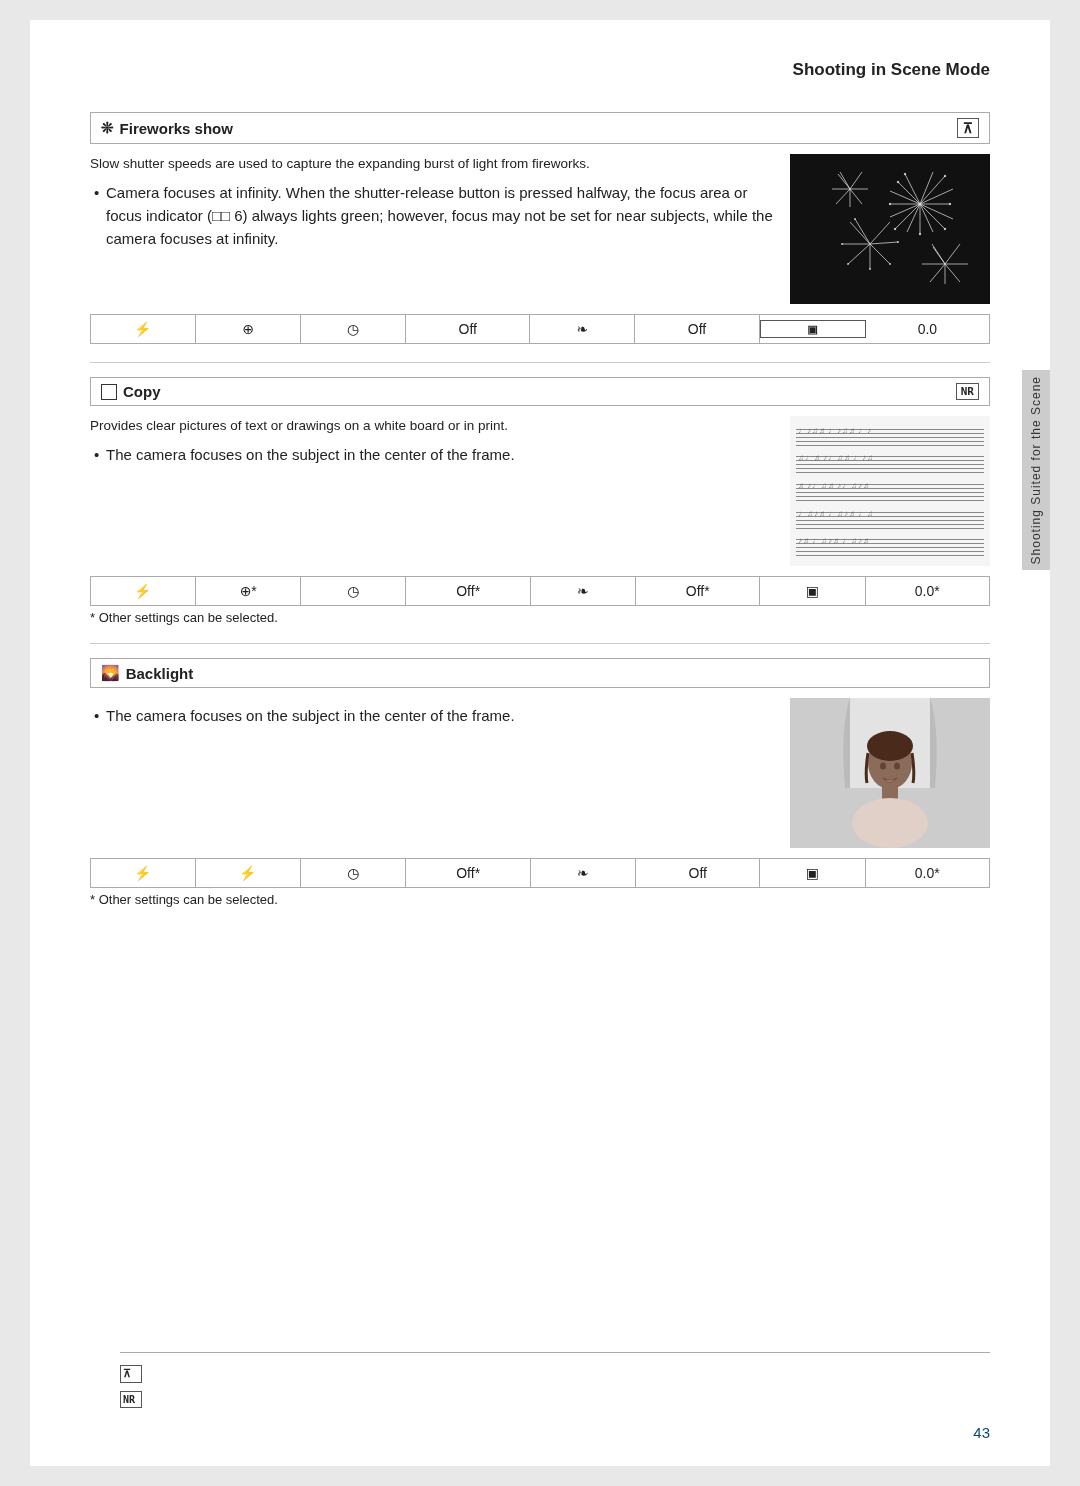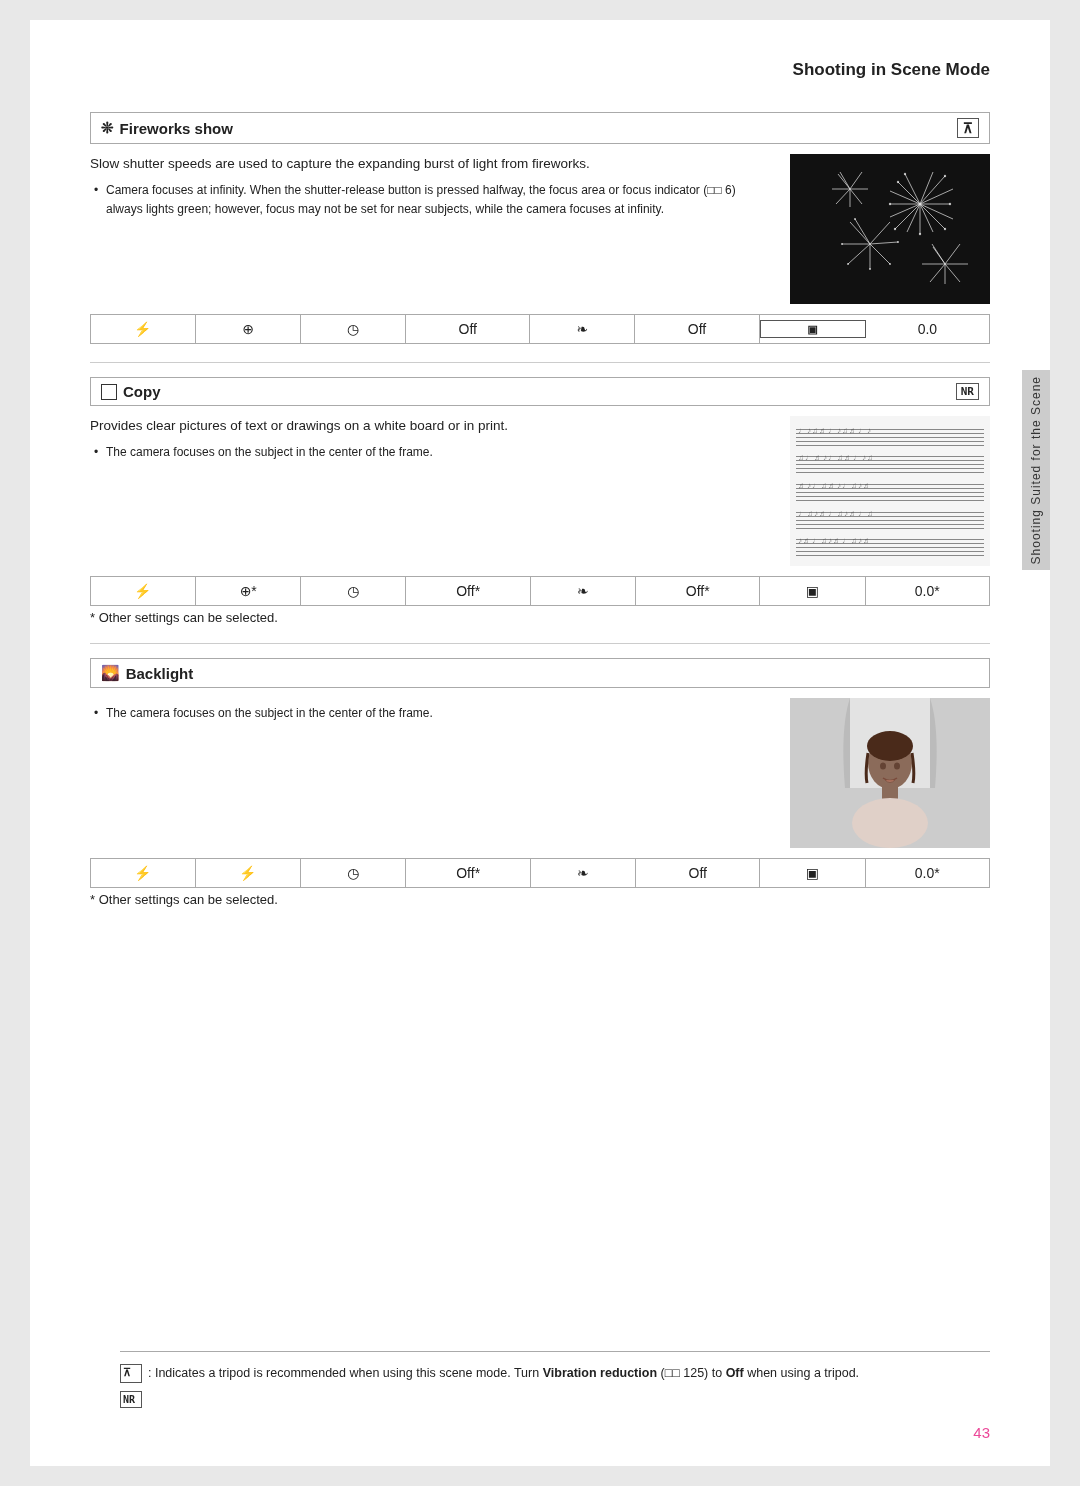--- a/index.html
+++ b/index.html
@@ -79,21 +79,21 @@
 
     .bullet-list {
       margin-top: 6px;
       padding-left: 0;
       list-style: none;
     }
     .bullet-list li {
       padding-left: 16px;
       position: relative;
       margin-bottom: 3px;
-      font-size: 12px;
+      font-size: 15px;
       line-height: 1.55;
     }
     .bullet-list li::before {
       content: '•';
       position: absolute;
       left: 4px;
     }
 
     
     .settings-row {
@@ -166,21 +166,21 @@
       min-width: 22px;
       font-size: 12px;
       font-weight: bold;
     }
 
     .page-number {
       position: absolute;
       bottom: 25px;
       right: 60px;
       font-size: 15px;
-      color: #ec4899;
+      color: #0c4a6e;
     }
 
     .section-divider {
       border: none;
       border-top: 1px solid #ccc;
       margin: 14px 0;
     }
   </style>
 </head>
 <body>
@@ -402,21 +402,20 @@
     <p class="footnote">* Other settings can be selected.</p>
   </div>
 
   <div class="side-tab">
     <span class="side-tab-text">Shooting Suited for the Scene</span>
   </div>
 
   <div class="bottom-notes">
     <div class="bottom-note">
       <span class="bottom-note-icon" style="border:1.5px solid #555;font-size:11px;padding:0 2px;font-family:monospace;height:fit-content;">⊼</span>
-      <span>: Indicates a tripod is recommended when using this scene mode. Turn <strong>Vibration reduction</strong> (□□ 125) to <strong>Off</strong> when using a tripod.</span>
     </div>
     <div class="bottom-note">
       <span class="bottom-note-icon" style="border:1.5px solid #555;font-size:10px;padding:0 2px;font-family:monospace;font-weight:bold;height:fit-content;">NR</span>
     </div>
   </div>
 
   <div class="page-number">43</div>
 
 </div>
 

